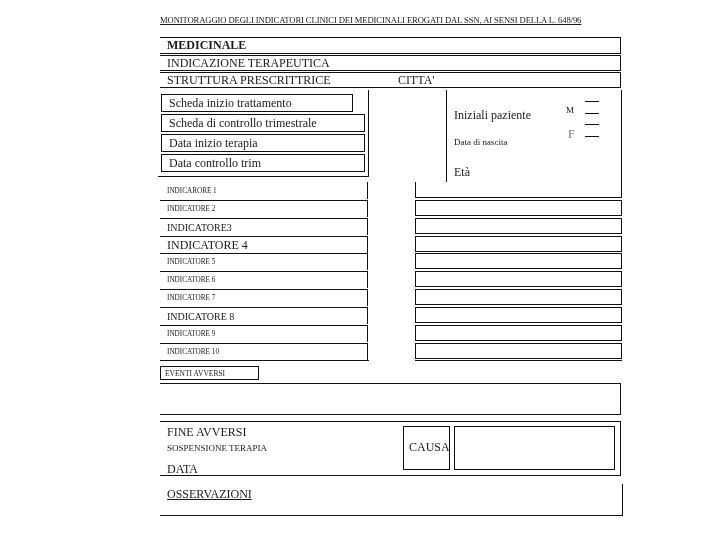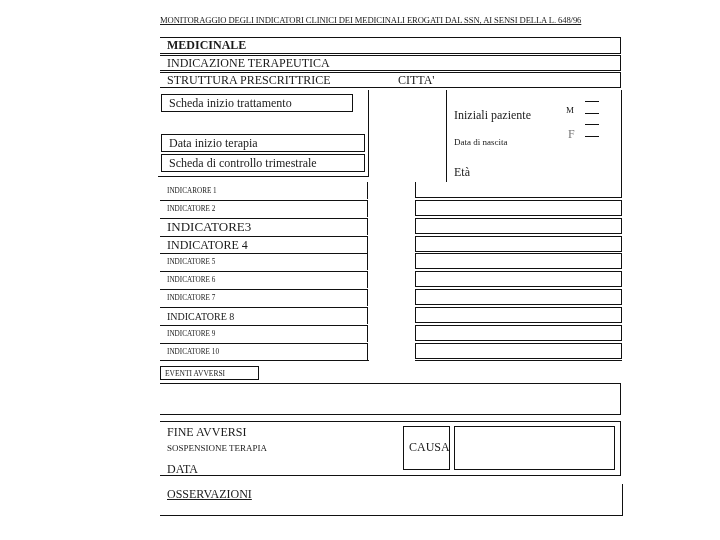--- a/index.html
+++ b/index.html
@@ -30,25 +30,28 @@
 <div class="abs hline" style="left:160px; top:72px; width:461px;"></div>
 <div class="abs box-r" style="left:160px; top:72px; width:461px; height:16px;">
   <span class="row-txt lbl">STRUTTURA PRESCRITTRICE</span>
   <span class="abs lbl" style="left:238px; top:50%; transform:translateY(-50%);">CITTA'</span>
 </div>
 
 <div class="abs" style="left:158px; top:90px; width:211px; height:87px; border-right:1.3px solid #111; border-bottom:1.3px solid #111;">
   <div class="abs box" style="left:3px; top:4px; width:192px; height:18px;">
     <span class="row-txt lbl">Scheda inizio trattamento</span>
   </div>
-  <div class="abs box" style="left:3px; top:24px; width:204px; height:18px;margin-top:40px;">
+  <div class="abs box" style="left:3px; top:24px; width:204px; height:18px;">
     <span class="row-txt lbl">Scheda di controllo trimestrale</span>
   </div>
   <div class="abs box" style="left:3px; top:44px; width:204px; height:18px;">
     <span class="row-txt lbl">Data inizio terapia</span>
+  </div>
+  <div class="abs box" style="left:3px; top:64px; width:204px; height:18px;">
+    <span class="row-txt lbl">Data controllo trim</span>
   </div>
 </div>
 
 <div class="abs" style="left:446px; top:90px; width:176px; height:94px; border-left:1.3px solid #111; border-right:1.3px solid #111; border-bottom:1.3px solid #111;">
   <span class="abs lbl" style="left:7px; top:18px;">Iniziali paziente</span>
   <span class="abs lbl-md" style="left:119px; top:15px;">M</span>
   <span class="abs lbl" style="left:121px; top:37px; color:#777;">F</span>
   <div class="abs hline" style="left:138px; top:11px; width:14px;"></div>
   <div class="abs hline" style="left:138px; top:23px; width:14px;"></div>
   <div class="abs hline" style="left:138px; top:34px; width:14px;"></div>
@@ -58,21 +61,21 @@
 </div>
 
 <div id="ind-left">
     <div class="abs" style="left: 160px; top: 182px; width: 208px; height: 17px; border-right: 1.3px solid rgb(17, 17, 17); border-top: none;">
       <span class="row-txt lbl" style="font-size: 7.2px;">INDICARORE 1</span>
     </div>
     <div class="abs" style="left: 160px; top: 200px; width: 208px; height: 17px; border-top: 1.3px solid rgb(17, 17, 17); border-right: 1.3px solid rgb(17, 17, 17);">
       <span class="row-txt lbl" style="font-size: 7.2px;">INDICATORE 2</span>
     </div>
     <div class="abs" style="left: 160px; top: 218px; width: 208px; height: 17px; border-top: 1.3px solid rgb(17, 17, 17); border-right: 1.3px solid rgb(17, 17, 17);">
-      <span class="row-txt lbl" style="font-size: 13px;">INDICATORE3</span>
+      <span class="row-txt lbl" style="font-size: 10px;">INDICATORE3</span>
     </div>
     <div class="abs" style="left: 160px; top: 236px; width: 208px; height: 17px; border-top: 1.3px solid rgb(17, 17, 17); border-right: 1.3px solid rgb(17, 17, 17);">
       <span class="row-txt lbl" style="font-size: 12px;">INDICATORE 4</span>
     </div>
     <div class="abs" style="left: 160px; top: 253px; width: 208px; height: 17px; border-top: 1.3px solid rgb(17, 17, 17); border-right: 1.3px solid rgb(17, 17, 17);">
       <span class="row-txt lbl" style="font-size: 7.2px;">INDICATORE 5</span>
     </div>
     <div class="abs" style="left: 160px; top: 271px; width: 208px; height: 17px; border-top: 1.3px solid rgb(17, 17, 17); border-right: 1.3px solid rgb(17, 17, 17);">
       <span class="row-txt lbl" style="font-size: 7.2px;">INDICATORE 6</span>
     </div>

